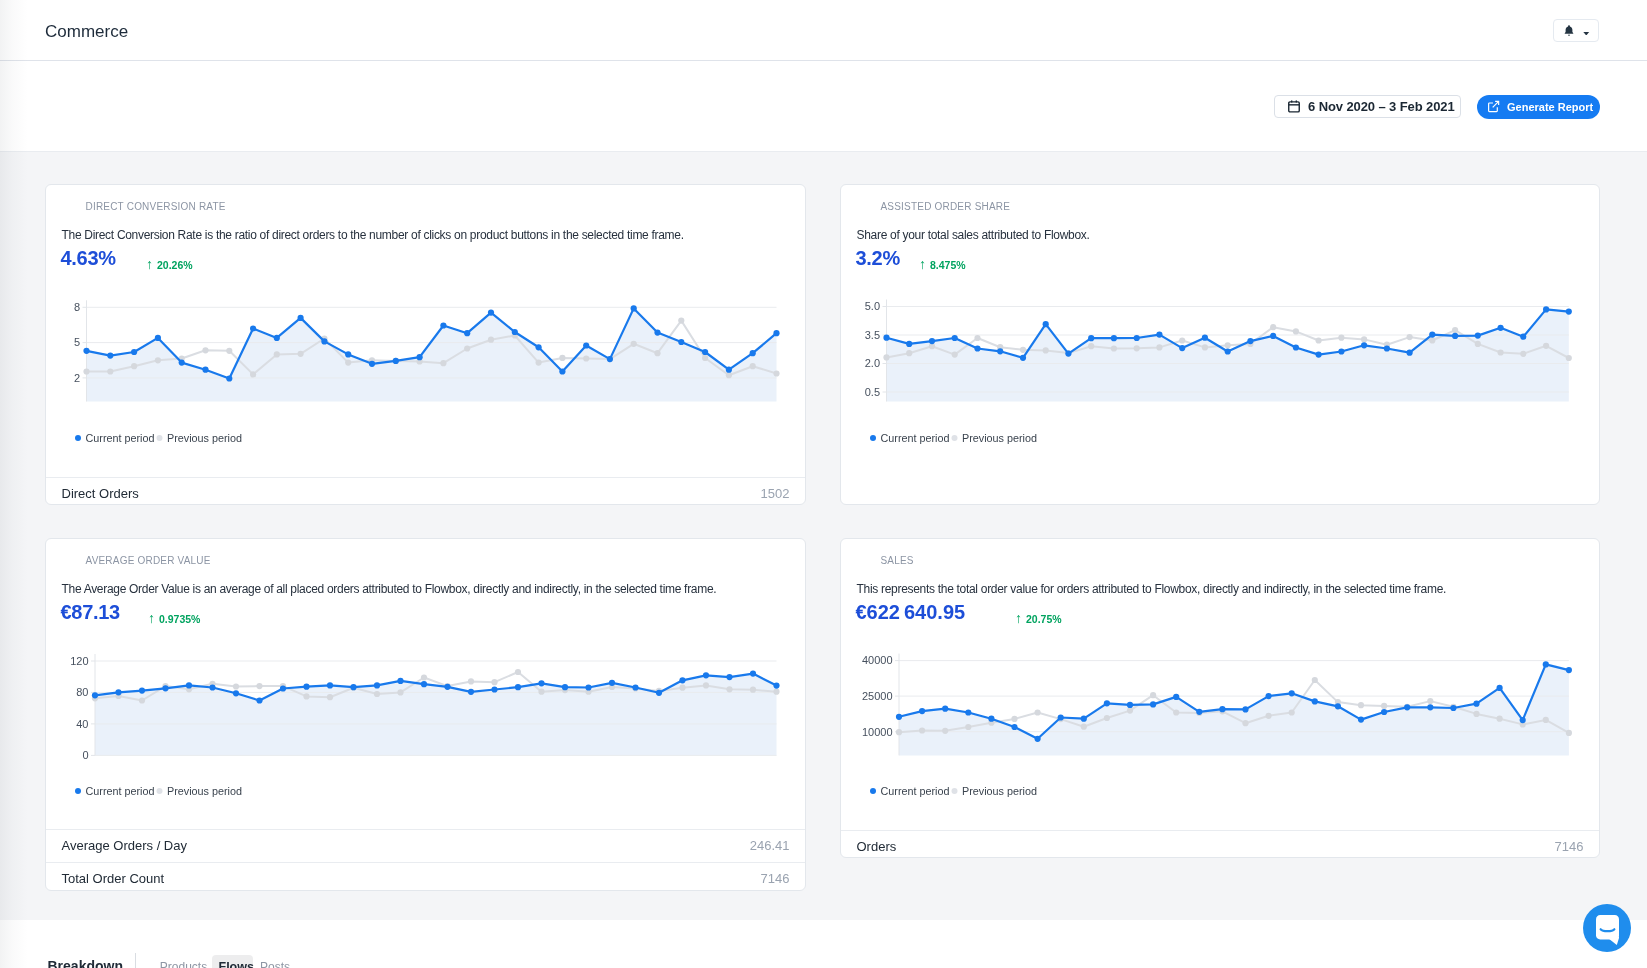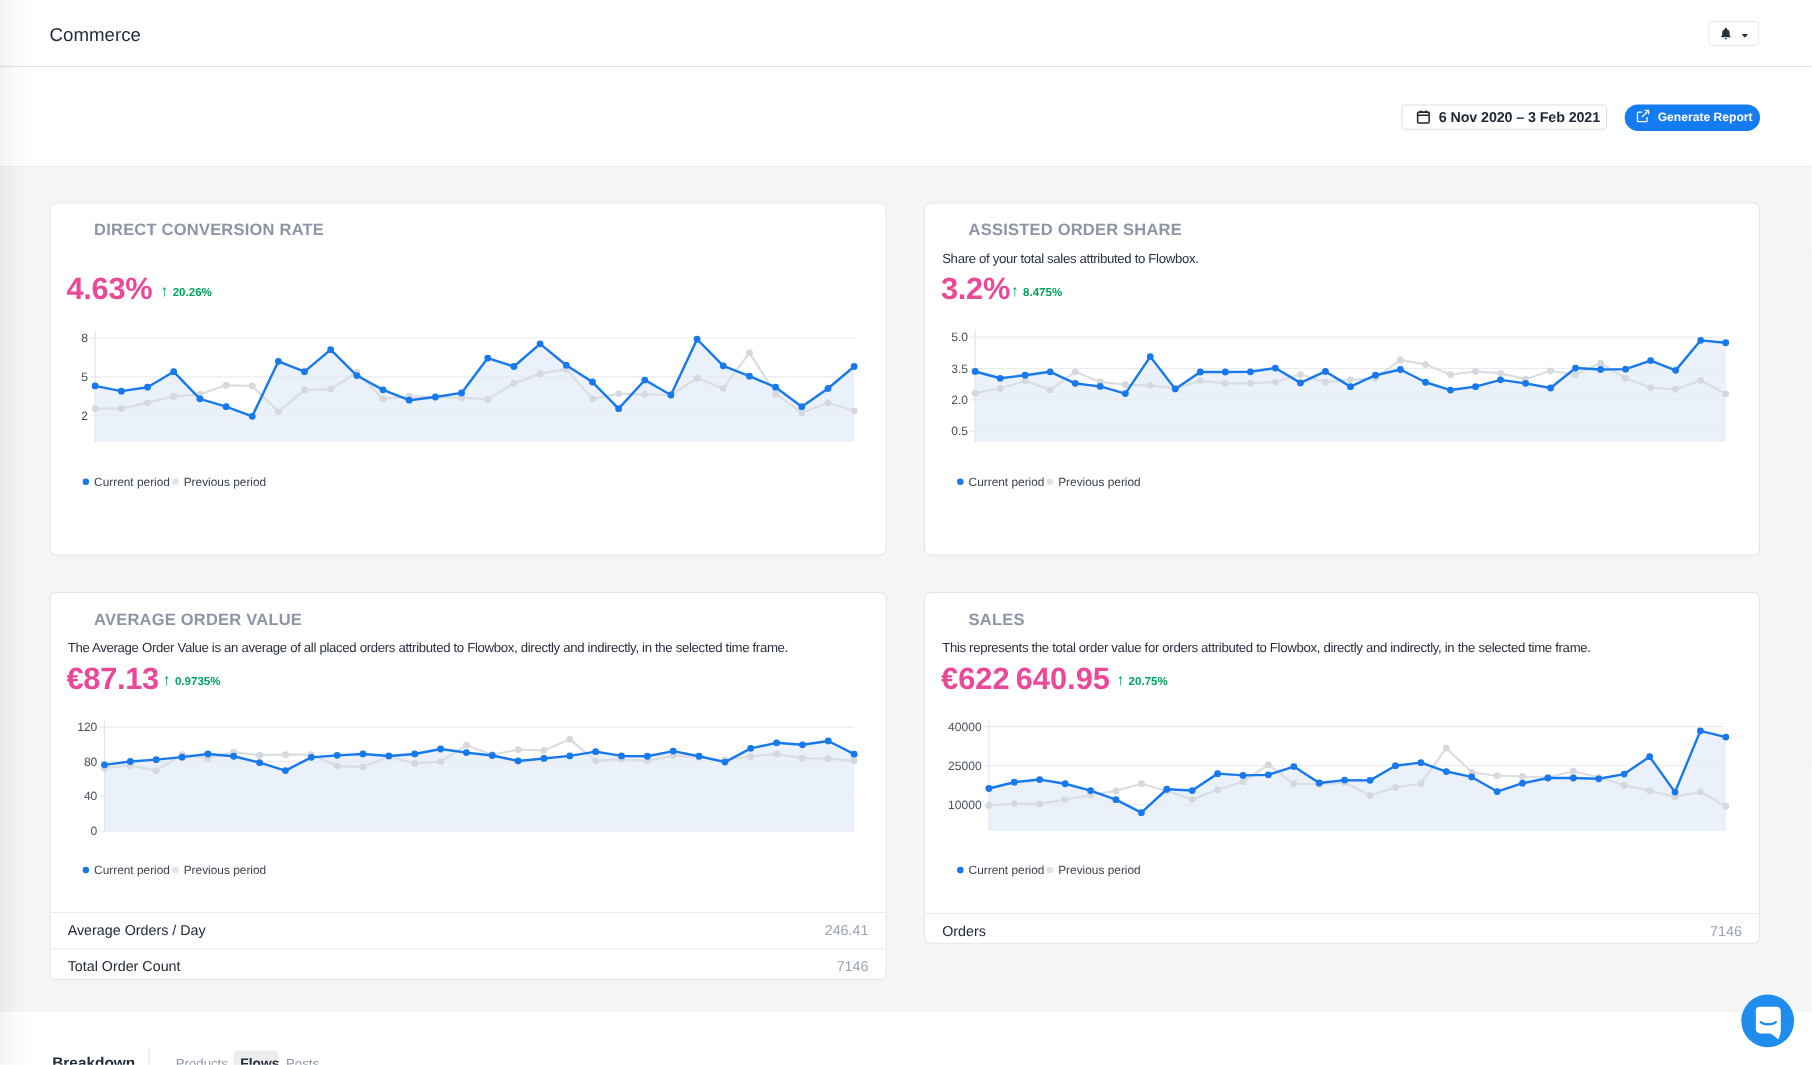--- a/index.html
+++ b/index.html
@@ -1,21 +1,21 @@
 <!DOCTYPE html>
 <html><head><meta charset="utf-8">
 <style>
 * { margin:0; padding:0; box-sizing:border-box; }
 html,body { width:1647px; height:968px; overflow:hidden; font-family:"Liberation Sans",sans-serif; background:#fff; }
 .abs { position:absolute; }
 #page { position:relative; width:1647px; height:968px; }
 .card { position:absolute; background:#fff; border:1px solid #e3e7ec; border-radius:6px; }
-.ctitle { position:absolute; left:15.5px; top:16px; font-size:15px; font-weight:bold; letter-spacing:0.2px; color:#8c95a4;padding-left:24px; }
+.ctitle { position:absolute; left:15.5px; top:16px; font-size:10px; font-weight:normal; letter-spacing:0.2px; color:#8c95a4;padding-left:24px; }
 .cdesc { position:absolute; left:15.5px; top:42.5px; font-size:12px; letter-spacing:-0.3px; color:#27313e; white-space:nowrap; }
-.cnum { position:absolute; left:14.5px; top:62px; font-size:28px; font-weight:bold; color:#ec4899; letter-spacing:-0.3px; }
+.cnum { position:absolute; left:14.5px; top:62px; font-size:20px; font-weight:bold; color:#1d4ed8; letter-spacing:-0.3px; }
 .cchg { position:absolute; top:71px; font-size:10.5px; font-weight:bold; color:#00a35f; white-space:nowrap; }
 .cchg .ar { font-size:14px; font-weight:normal; margin-right:4px; position:relative; top:-0.5px; }
 .frow { position:absolute; left:0; width:100%; border-top:1px solid #e9ecf0; }
 .flab { position:absolute; left:15.5px; top:8px; font-size:13px; color:#212b36; }
 .fval { position:absolute; right:15.5px; top:8px; font-size:13px; color:#9aa3b0; }
 </style></head>
 <body>
 <div id="page">
 
   <div class="abs" style="left:0;top:0;width:1647px;height:61px;background:#fff;border-bottom:1px solid #dfe3ea"></div>
@@ -40,22 +40,27 @@
   <div class="abs" style="left:1477px;top:95px;width:122.5px;height:24px;background:#157bf2;border-radius:12px;line-height:24px;padding-left:10px;font-size:11px;font-weight:bold;color:#fff;white-space:nowrap;"><svg width="13" height="13" viewBox="0 0 24 24" fill="none" stroke="#fff" stroke-width="2.2" style="vertical-align:-2px;margin-right:7px">
         <path d="M19 13.5V20a1.5 1.5 0 0 1-1.5 1.5h-13A1.5 1.5 0 0 1 3 20V7a1.5 1.5 0 0 1 1.5-1.5H11"></path>
         <path d="M15 2.5h6.5V9"></path>
         <path d="M10.5 13.5 21 3"></path>
       </svg>Generate Report</div>
 
   <div class="abs" style="left:0;top:152px;width:1647px;height:768px;background:#f4f5f7"></div>
 
   <div class="card" style="left:45px;top:184px;width:761px;height:321px;">
     <div class="ctitle">DIRECT CONVERSION RATE</div>
+    <div class="cdesc">The Direct Conversion Rate is the ratio of direct orders to the number of clicks on product buttons in the selected time frame.</div>
     <div class="cnum">4.63%</div>
     <div class="cchg" style="left:100px"><span class="ar">↑</span>20.26%</div>
+    <div class="frow" style="top:291.5px;height:29px;">
+        <div class="flab">Direct Orders</div>
+        <div class="fval">1502</div>
+      </div>
   </div>
 
   <div class="card" style="left:840px;top:184px;width:760px;height:321px;">
     <div class="ctitle">ASSISTED ORDER SHARE</div>
     <div class="cdesc">Share of your total sales attributed to Flowbox.</div>
     <div class="cnum">3.2%</div>
     <div class="cchg" style="left:78px"><span class="ar">↑</span>8.475%</div>
   </div>
 
   <div class="card" style="left:45px;top:538px;width:761px;height:353px;">

